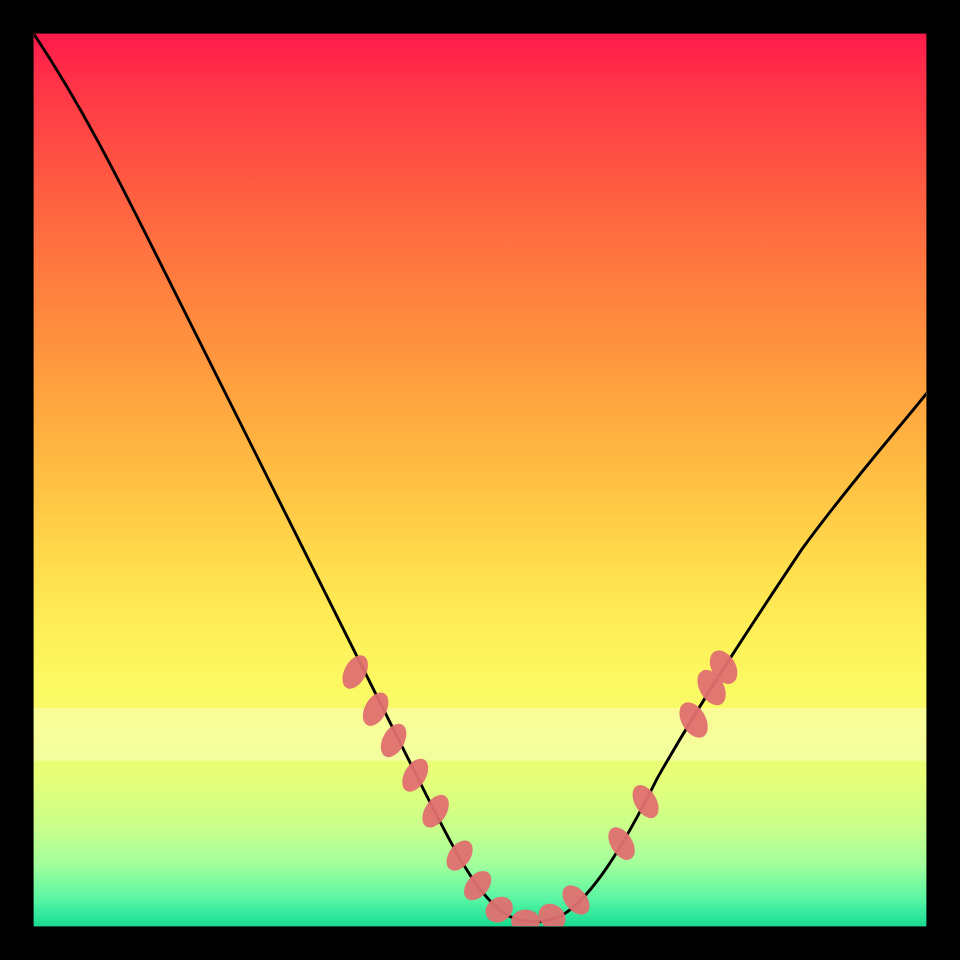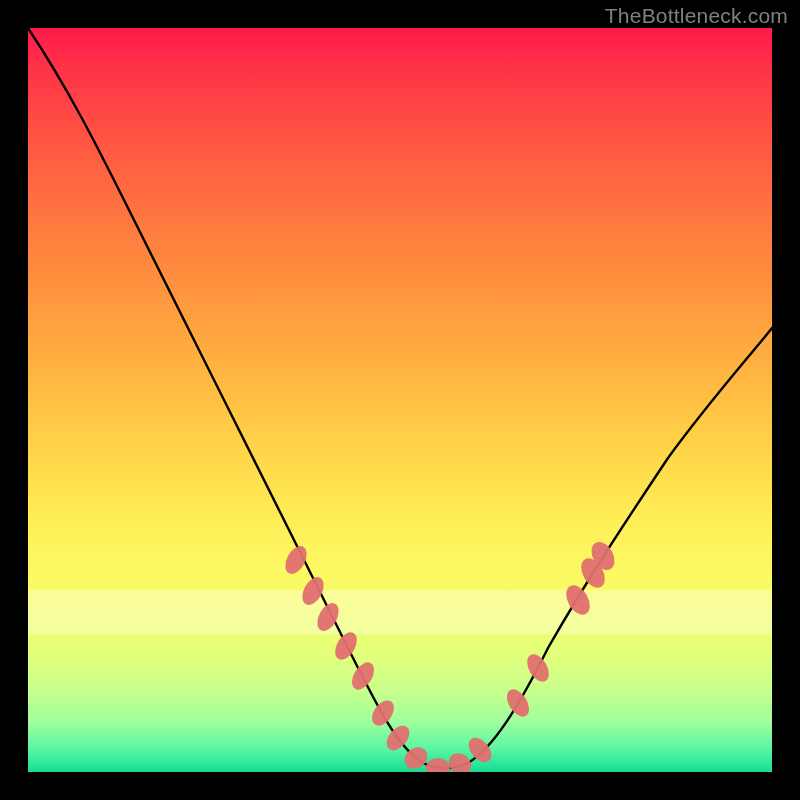--- a/index.html
+++ b/index.html
@@ -120,14 +120,13 @@
         <ellipse class="marker" cx="452" cy="722" rx="9" ry="14" transform="rotate(-40 452 722)"></ellipse>
         <ellipse class="marker" cx="490" cy="675" rx="9" ry="15" transform="rotate(-32 490 675)"></ellipse>
         <ellipse class="marker" cx="510" cy="640" rx="9" ry="15" transform="rotate(-30 510 640)"></ellipse>
         <ellipse class="marker" cx="550" cy="572" rx="10" ry="16" transform="rotate(-30 550 572)"></ellipse>
         <ellipse class="marker" cx="565" cy="545" rx="10" ry="16" transform="rotate(-30 565 545)"></ellipse>
         <ellipse class="marker" cx="575" cy="528" rx="10" ry="15" transform="rotate(-30 575 528)"></ellipse>
       </g>
     </svg>
   </div>
 
-  <div class="watermark">TheBottleneck.com</div>
 </div>
 
 </body></html>

